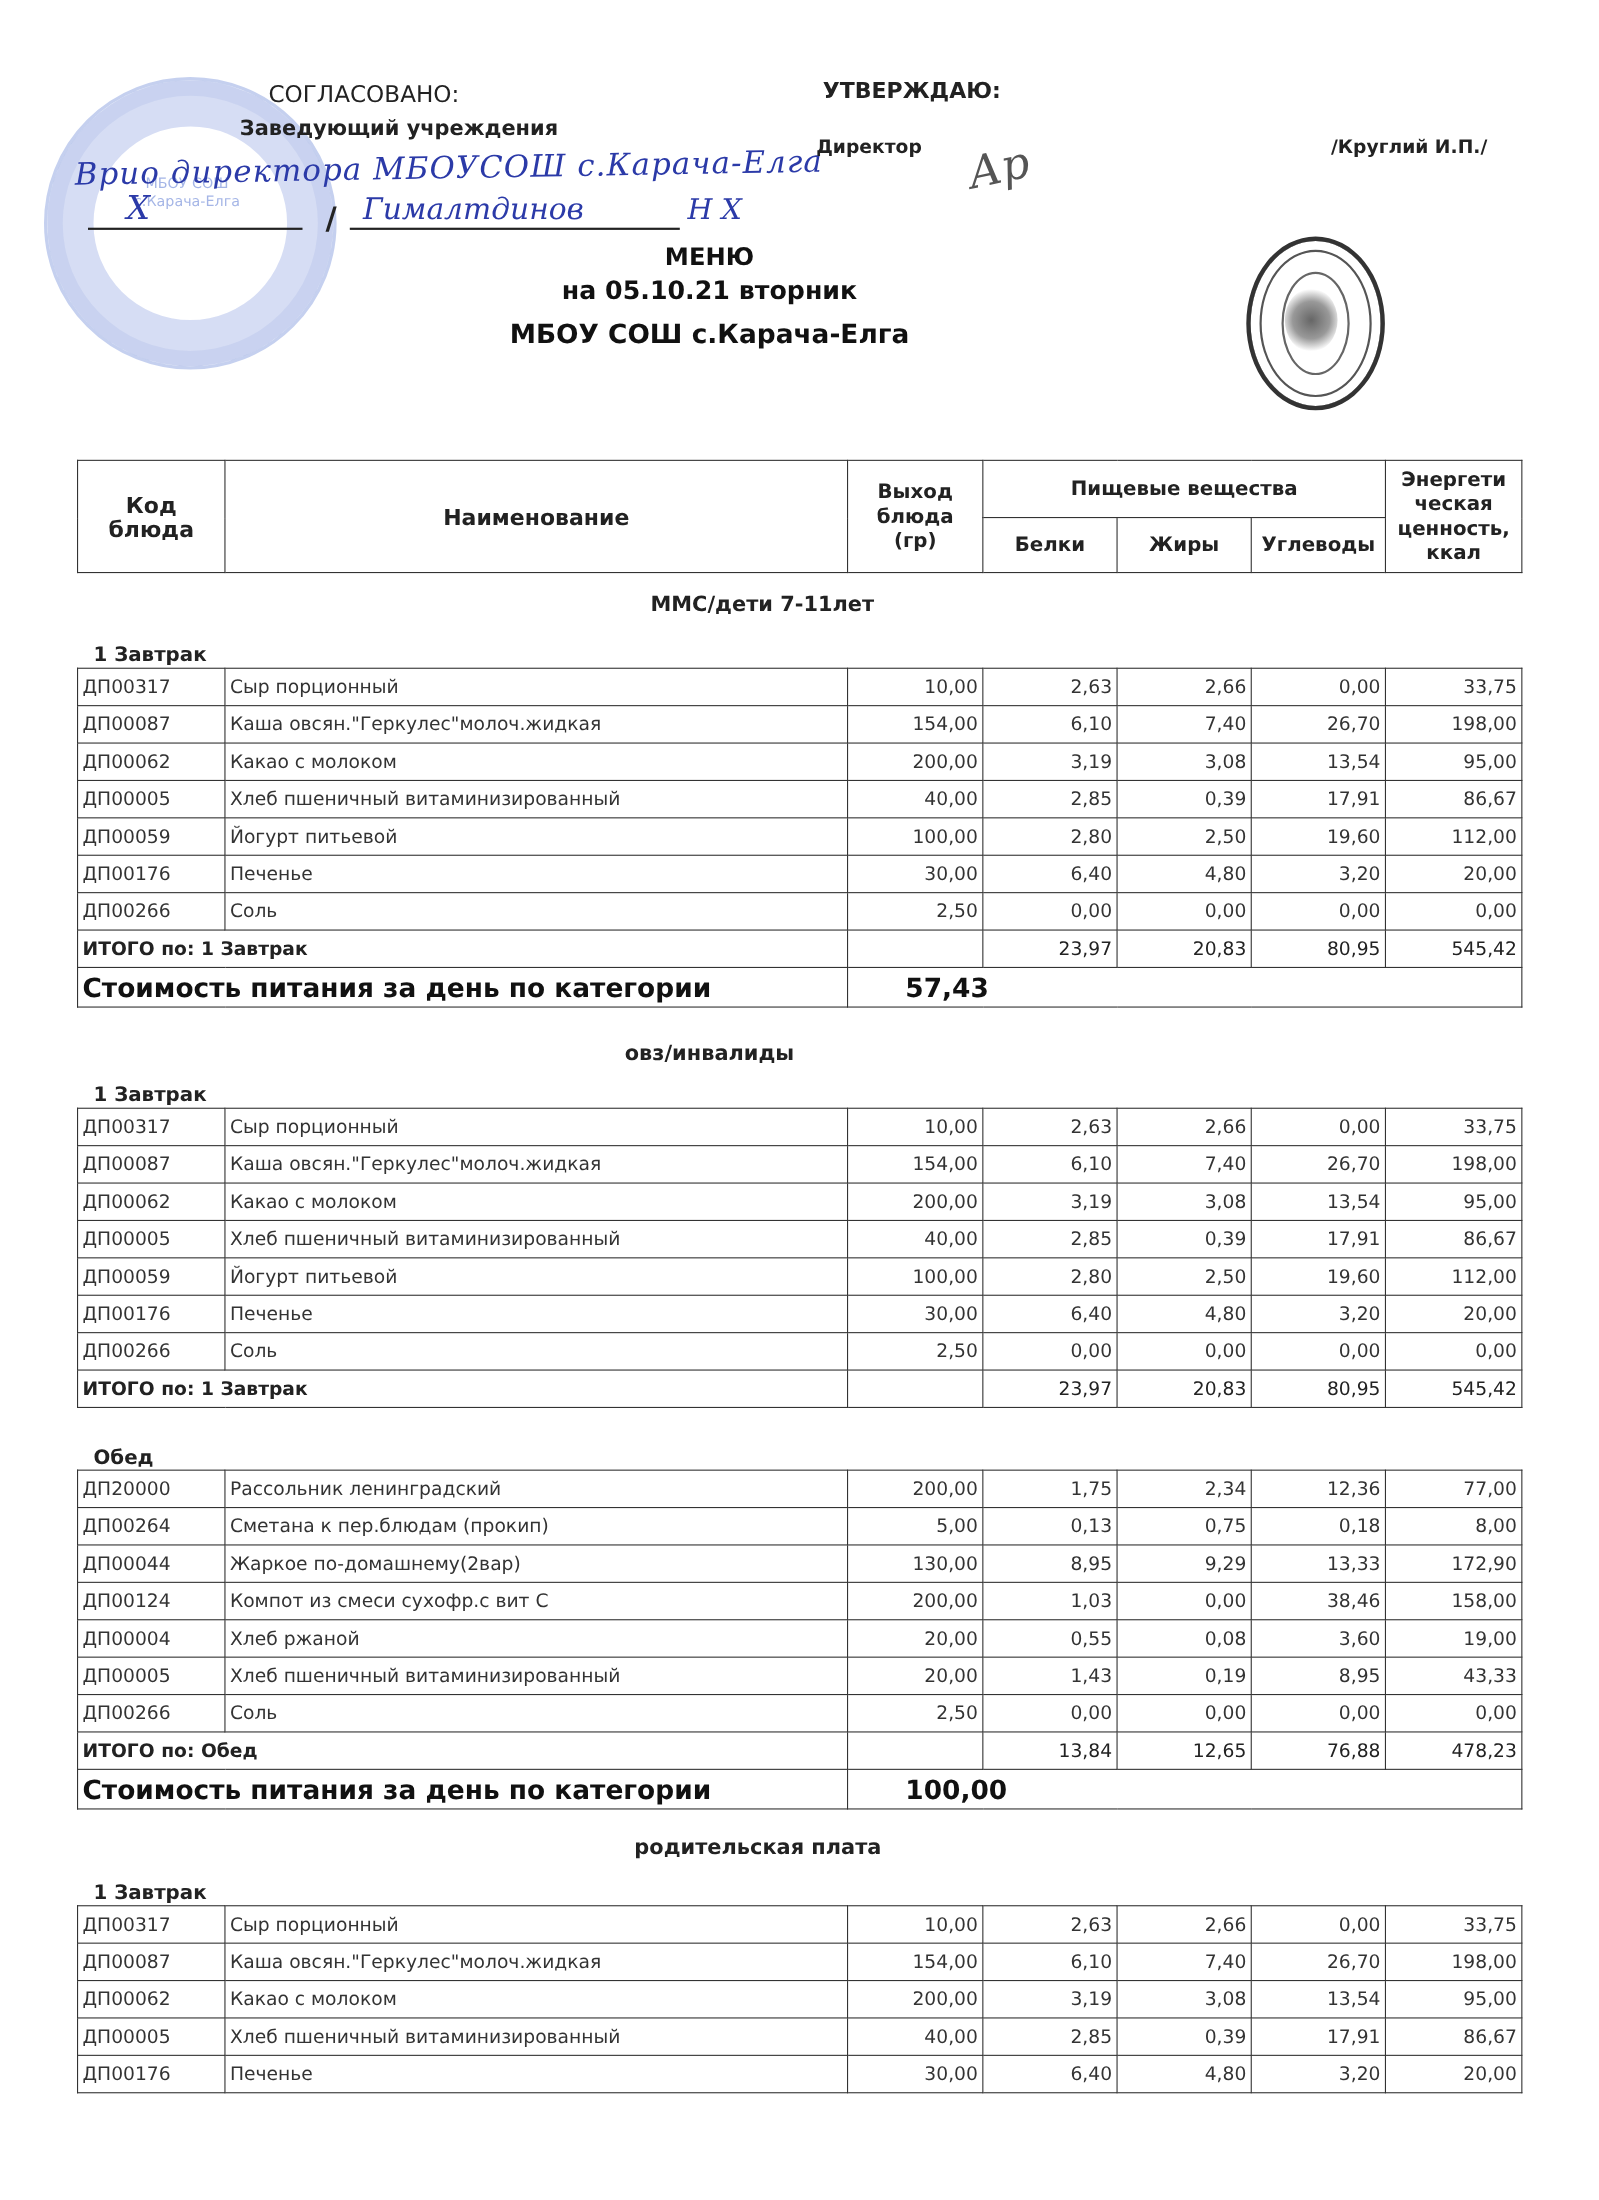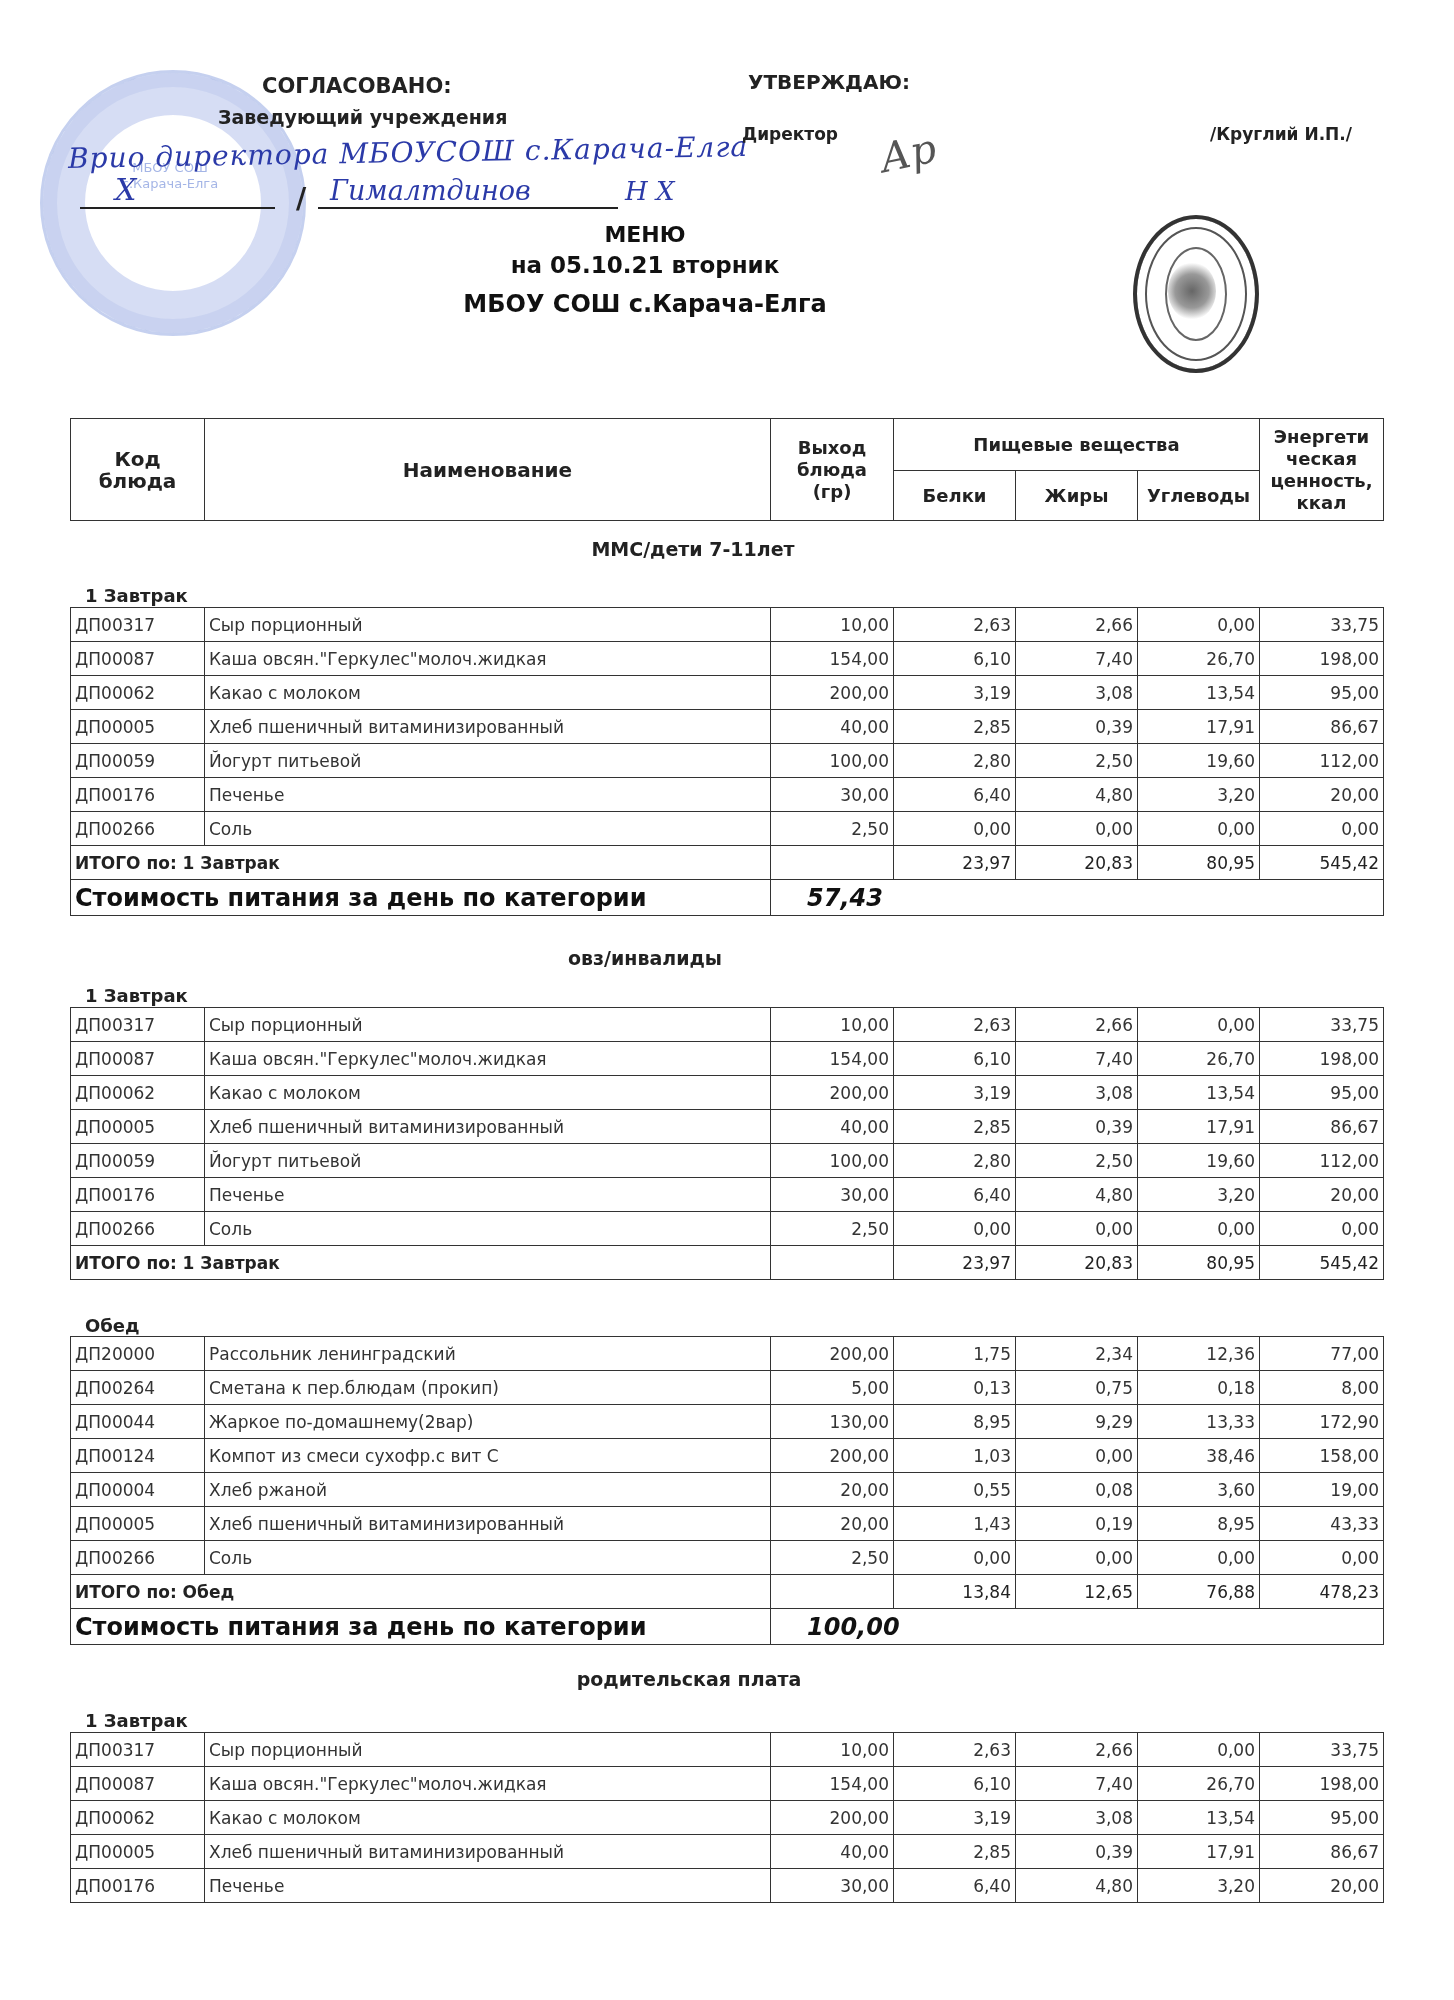--- a/index.html
+++ b/index.html
@@ -3,21 +3,21 @@
 <meta charset="utf-8">
 <style>
   html, body { margin: 0; padding: 0; background: #ffffff; }
   body {
     width: 1454px; height: 2000px; position: relative; overflow: hidden;
     font-family: "DejaVu Sans", sans-serif; color: #1a1a1a;
   }
   .abs { position: absolute; }
 
   
-  .approved-title { left: 262px; top: 74px; font-size: 21px; font-weight: bold; color: #222; }
+  .approved-title { left: 244px; top: 74px; font-size: 21px; font-weight: normal; color: #222; }
   .approved-role  { left: 206px; top: 106px; font-size: 19px; font-weight: bold; color: #222; margin-left: 12px; }
   .handwritten-line1 {
     left: 68px; top: 136px; font-family: "DejaVu Serif", serif; font-style: italic;
     font-size: 28px; color: #2b3aa8; letter-spacing: 1px; transform: rotate(-1deg);
   }
   .sig-line { left: 80px; top: 207px; width: 195px; border-bottom: 2px solid #222; height: 0; }
   .sig-slash { left: 296px; top: 182px; font-size: 28px; font-weight: bold; color: #222; }
   .sig-name-line { left: 318px; top: 207px; width: 300px; border-bottom: 2px solid #222; height: 0; }
   .handwritten-name {
     left: 330px; top: 175px; font-family: "DejaVu Serif", serif; font-style: italic;
@@ -52,21 +52,21 @@
   table { border-collapse: collapse; position: absolute; left: 70px; table-layout: fixed; }
   td, th { border: 1.6px solid #333; padding: 0 4px; font-size: 17px; color: #333; height: 34px; box-sizing: border-box; white-space: nowrap; overflow: hidden; }
   th { font-weight: bold; color: #222; font-size: 20px; text-align: center; white-space: normal; line-height: 22px; }
   th.small { font-size: 18px; }
   td.num { text-align: right; }
   td.yield { text-align: right; }
   td.code { font-size: 17px; }
   tr.total td { font-weight: bold; font-size: 17px; color: #222; }
   tr.total td.num { font-weight: normal; font-size: 17px; }
   tr.cost td { font-weight: bold; font-size: 24px; color: #111; height: 36px; }
-  tr.cost td.cost-val { padding-left: 36px; font-style: italic; }
+  tr.cost td.cost-val { padding-left: 52px; }
 
   .col-code { width: 134px; }
   .col-name { width: 566px; }
   .col-yield { width: 123px; }
   .col-n { width: 122px; }
   .col-e { width: 124px; }
 
   .category { left: 0; width: 1290px; text-align: center; font-weight: bold; font-size: 19px; color: #222; }
   .meal { left: 85px; font-weight: bold; font-size: 18px; color: #222; }
 </style>

